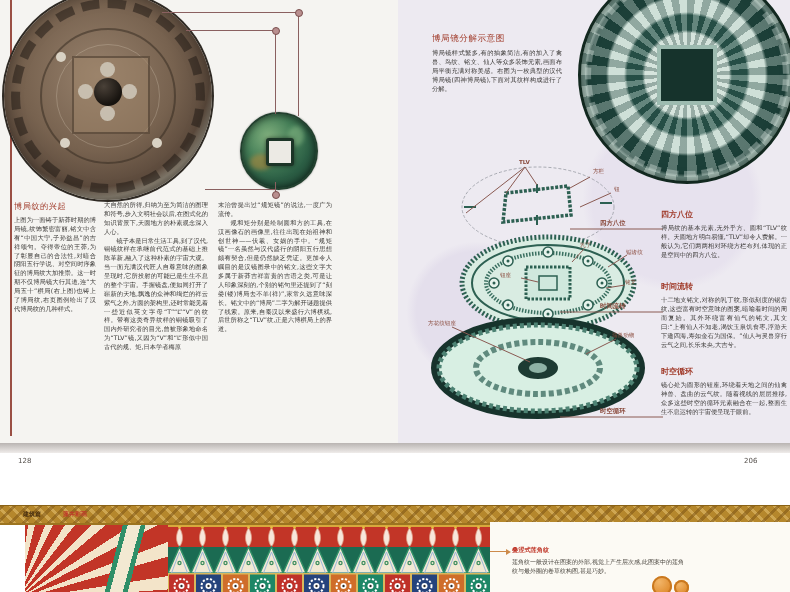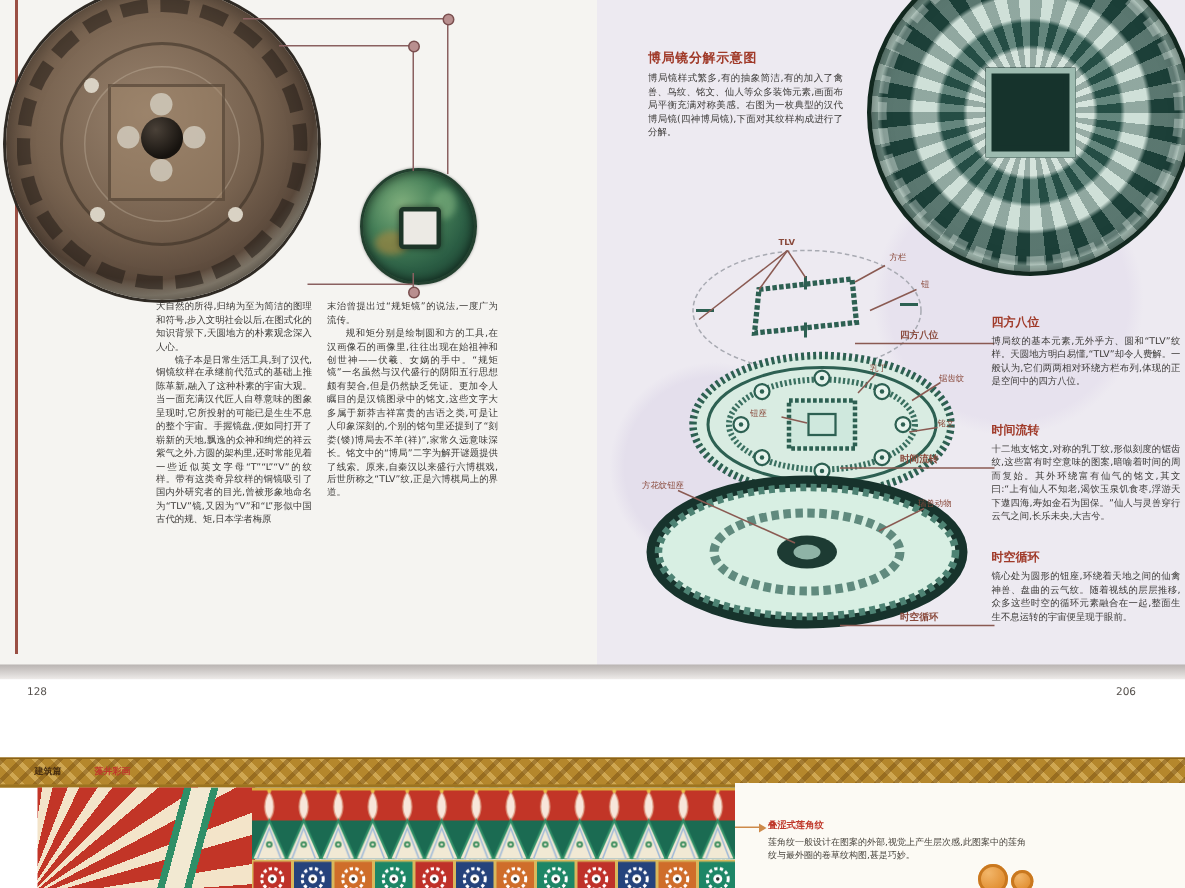--- a/index.html
+++ b/index.html
@@ -40,21 +40,21 @@
   .coin .patina2{position:absolute;left:46px;top:12px;width:16px;height:20px;border-radius:50%;
     background:#8fc08a;opacity:.5;filter:blur(2px);}
   .coin .hole{position:absolute;left:24px;top:24px;width:22px;height:22px;background:#eceae4;
     border:3px solid #1c3527;border-radius:3px;box-shadow:0 0 4px #0008;}
 
   
   .cline{background:#8a6060;}
   .cnode{width:6px;height:6px;border-radius:50%;border:1px solid #7a4f4f;background:#b98f8f;}
 
   
-  .red-head{color:#a03a29;font-weight:bold;font-size:8.2px;letter-spacing:.5px;margin:0 0 4px 0;}
+  .red-head{color:#a03a29;font-weight:normal;font-size:8.2px;letter-spacing:.5px;margin:0 0 4px 0;}
   .body-txt{font-size:6.25px;line-height:1.42;color:#3c3a38;text-align:justify;margin:0;}
   .body-txt + .body-txt{text-indent:2em;}
   .col{overflow:hidden;}
   .pageno{font-size:7px;color:#55504c;}
 
   
   .rubbing{left:578px;top:-34px;width:212px;height:212px;border-radius:50%;
     background:
       repeating-conic-gradient(rgba(28,63,56,.35) 0 6deg, rgba(207,224,216,.35) 6deg 12deg),
       radial-gradient(circle,#d9e6df 0 28%, #2a554c 30% 40%, #cfe0d8 42% 52%, #1c3f38 54% 66%, #9dbbb0 68% 74%, #16332c 76% 100%);
@@ -130,20 +130,24 @@
     <div class="abs cline" style="left:162px;top:12px;width:136px;height:1px;"></div>
     <div class="abs cline" style="left:298px;top:12px;width:1px;height:104px;"></div>
     <div class="abs cline" style="left:186px;top:30px;width:89px;height:1px;"></div>
     <div class="abs cline" style="left:275px;top:30px;width:1px;height:84px;"></div>
     <div class="abs cline" style="left:275px;top:182px;width:1px;height:10px;"></div>
     <div class="abs cline" style="left:205px;top:189px;width:70px;height:1px;"></div>
     <div class="abs cnode" style="left:295px;top:9px;"></div>
     <div class="abs cnode" style="left:272px;top:27px;"></div>
     <div class="abs cnode" style="left:272px;top:191px;"></div>
 
+    <div class="abs col" style="left:14px;top:201px;width:82px;height:238px;">
+      <p class="red-head">博局纹的兴起</p>
+      <p class="body-txt">上图为一面铸于新莽时期的博局镜,纹饰繁密富丽,铭文中含有“中国大宁,子孙益昌”的吉祥颂句。夺得帝位的王莽,为了彰显自己的合法性,对暗合阴阳五行学说、对空间时序象征的博局纹大加推崇。这一时期不仅博局镜大行其道,连“大局五十”棋局(右上图)也铸上了博局纹,右页图例绘出了汉代博局纹的几种样式。</p>
+    </div>
     <div class="abs col" style="left:104px;top:201px;width:104px;height:242px;">
       <p class="body-txt">大自然的所得,归纳为至为简洁的图理和符号,步入文明社会以后,在图式化的知识背景下,天圆地方的朴素观念深入人心。</p>
       <p class="body-txt">镜子本是日常生活工具,到了汉代,铜镜纹样在承继前代范式的基础上推陈革新,融入了这种朴素的宇宙大观。当一面充满汉代匠人自尊意味的图象呈现时,它所投射的可能已是生生不息的整个宇宙。手握镜盘,便如同打开了崭新的天地,飘逸的众神和绚烂的祥云紫气之外,方圆的架构里,还时常能见着一些近似英文字母“T”“L”“V”的纹样。带有这类奇异纹样的铜镜吸引了国内外研究者的目光,曾被形象地命名为“TLV”镜,又因为“V”和“L”形似中国古代的规、矩,日本学者梅原</p>
     </div>
     <div class="abs col" style="left:218px;top:201px;width:114px;height:242px;">
       <p class="body-txt">末治曾提出过“规矩镜”的说法,一度广为流传。</p>
       <p class="body-txt">规和矩分别是绘制圆和方的工具,在汉画像石的画像里,往往出现在始祖神和创世神——伏羲、女娲的手中。“规矩镜”一名虽然与汉代盛行的阴阳五行思想颇有契合,但是仍然缺乏凭证。更加令人瞩目的是汉镜图录中的铭文,这些文字大多属于新莽吉祥富贵的吉语之类,可是让人印象深刻的,个别的铭句里还提到了“刻娄(镂)博局去不羊(祥)”,家常久远意味深长。铭文中的“博局”二字为解开谜题提供了线索。原来,自秦汉以来盛行六博棋戏,后世所称之“TLV”纹,正是六博棋局上的界道。</p>
     </div>
 
     <div class="abs rubbing">

